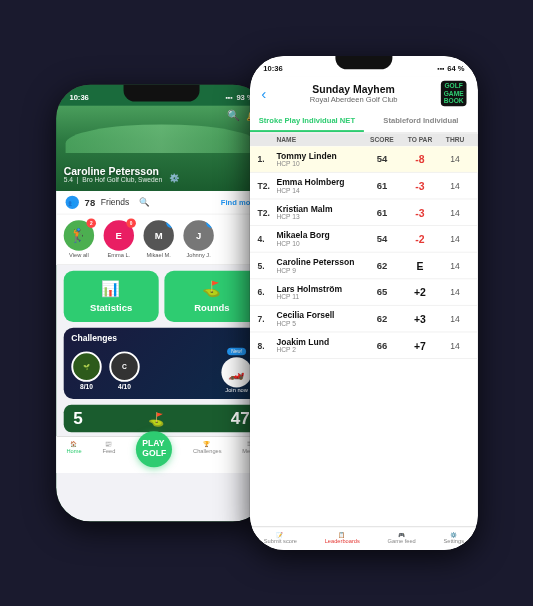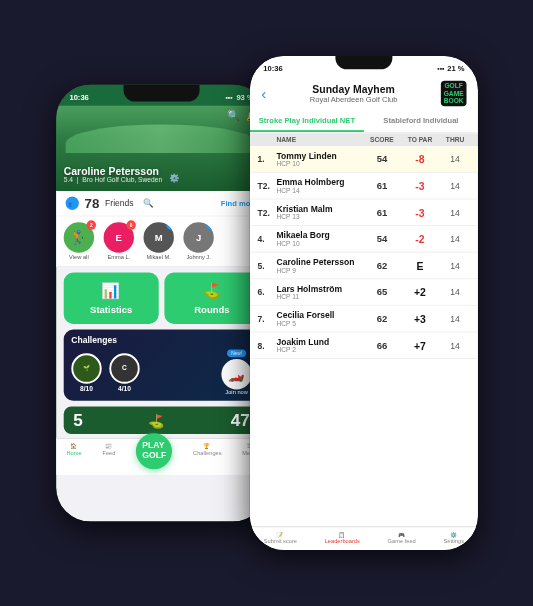--- a/index.html
+++ b/index.html
@@ -151,21 +151,21 @@
       background: #2196F3;
       color: white;
       font-size: 7px;
       font-weight: 700;
       width: 14px; height: 14px;
       border-radius: 50%;
       display: flex; align-items: center; justify-content: center;
     }
 
     .friends-text { font-size: 9px; color: #333; }
-    .friends-count-num { font-size: 14px; font-weight: 700; color: #333; }
+    .friends-count-num { font-size: 10px; font-weight: 700; color: #333; }
 
     .find-more {
       margin-left: auto;
       color: #2196F3;
       font-size: 8px;
       font-weight: 600;
     }
 
     
     .friends-row {
@@ -687,21 +687,21 @@
   </div>
 
   <div class="phone phone-right">
     <div class="notch notch-small"></div>
     <div class="screen right-screen">
 
       <div class="right-status-bar">
         <span>10:36</span>
         <div style="display:flex;align-items:center;gap:3px;">
           <span style="font-size:7px;">▪▪▪</span>
-          <span>21 %</span>
+          <span>64 %</span>
         </div>
       </div>
 
       <div class="right-header">
         <span class="back-arrow">‹</span>
         <div class="event-info">
           <div class="event-title">Sunday Mayhem</div>
           <div class="event-subtitle">Royal Aberdeen Golf Club</div>
         </div>
         <div class="ggb-logo">GOLF<br>GAME<br>BOOK</div>

